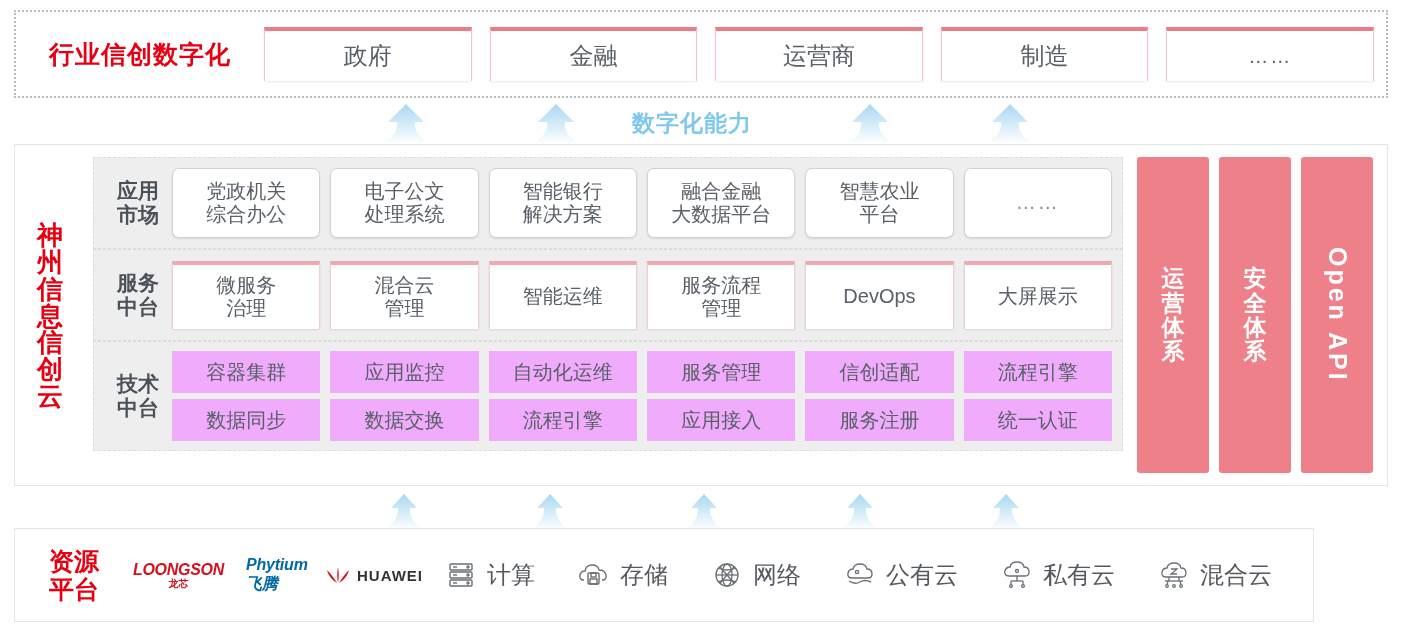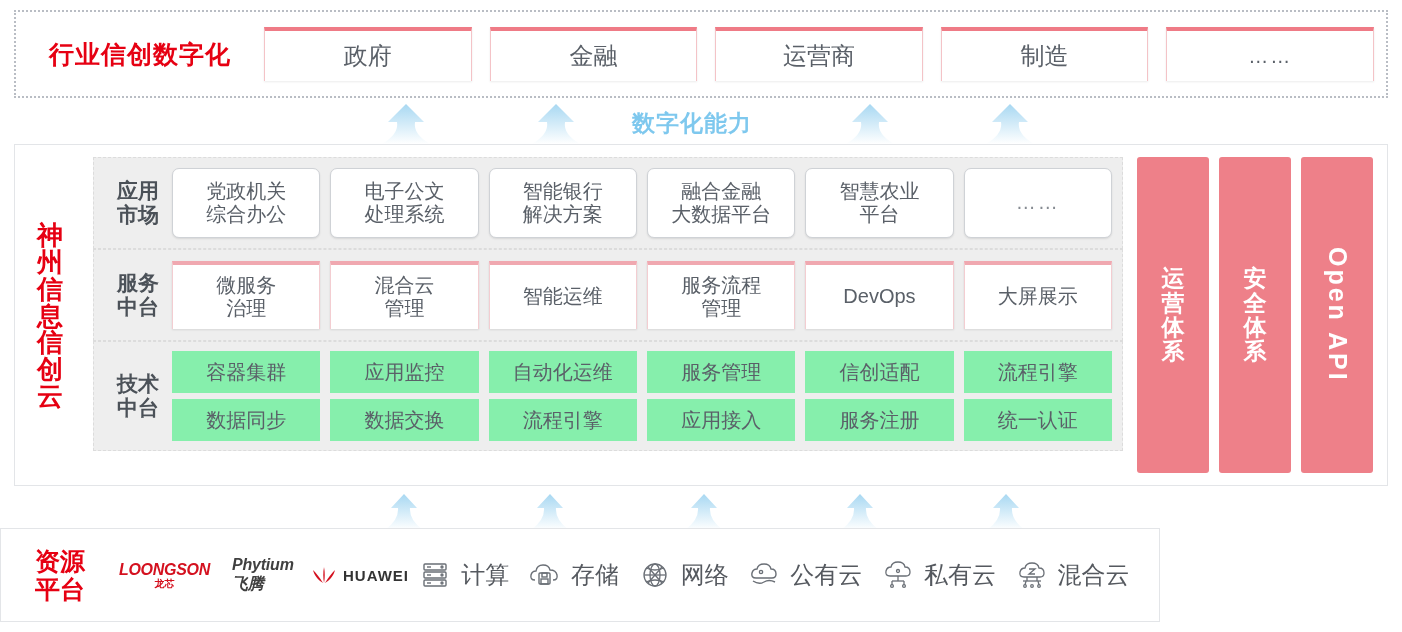--- a/index.html
+++ b/index.html
@@ -124,21 +124,21 @@
     border-top:4px solid #f0a8b0;
     border-bottom:none;
     box-shadow:0 1px 2px rgba(0,0,0,.10);
     display:flex;align-items:center;justify-content:center;
     text-align:center;line-height:1.16;
     font-size:20px;color:#5a6068;
     box-sizing:border-box;
   }
   .tech-card{
     flex:1;height:42px;
-    background:#86efac;
+    background:#f0abfc;
     display:flex;align-items:center;justify-content:center;
     font-size:20px;color:#5a6068;
     box-sizing:border-box;
   }
 
   
   .pillars{
     position:absolute;right:14px;top:12px;bottom:12px;
     display:flex;gap:10px;
   }
@@ -152,41 +152,41 @@
   .pillar .vtext{display:flex;flex-direction:column;line-height:1.06;align-items:center;}
   .pillar .rotated{
     writing-mode:vertical-rl;
     letter-spacing:3px;
     font-size:25px;
     font-weight:bold;
   }
 
   
   .resource-panel{
-    position:absolute;left:0;top:528px;width:1160px;height:94px;
+    position:absolute;left:14px;top:528px;width:1300px;height:94px;
     border:1px solid #e3e5e8;background:#ffffff;
     box-sizing:border-box;
     display:flex;align-items:center;
   }
   .res-title{
     width:118px;flex:0 0 118px;text-align:center;
     color:#e60012;font-size:25px;font-weight:bold;line-height:1.12;
   }
   .res-title span{display:block;}
   .vendors{
     flex:0 0 290px;
     display:flex;align-items:center;gap:6px;
   }
   .vendor-row{display:flex;align-items:center;gap:22px;}
   .logo-loongson{display:flex;flex-direction:column;align-items:center;line-height:1;}
   .logo-loongson .l1{
     font-size:16px;font-weight:bold;font-style:italic;color:#d4111f;letter-spacing:-.3px;
   }
   .logo-loongson .l2{font-size:10px;color:#d4111f;font-weight:bold;margin-top:1px;}
-  .logo-phytium{font-size:16px;font-weight:bold;color:#404040;font-style:italic;letter-spacing:-.2px;}
+  .logo-phytium{font-size:16px;font-weight:bold;color:#0369a1;font-style:italic;letter-spacing:-.2px;}
   .logo-huawei{display:flex;align-items:center;gap:7px;}
   .logo-huawei .mark{width:24px;height:17px;}
   .logo-huawei .txt{font-size:15px;font-weight:bold;color:#333;letter-spacing:1px;}
 
   .res-items{
     flex:1;display:flex;align-items:center;justify-content:space-around;
     padding-right:20px;
   }
   .res-item{display:flex;align-items:center;gap:9px;font-size:24px;color:#55595f;}
   .res-item .ico{width:34px;height:34px;flex:0 0 34px;}

